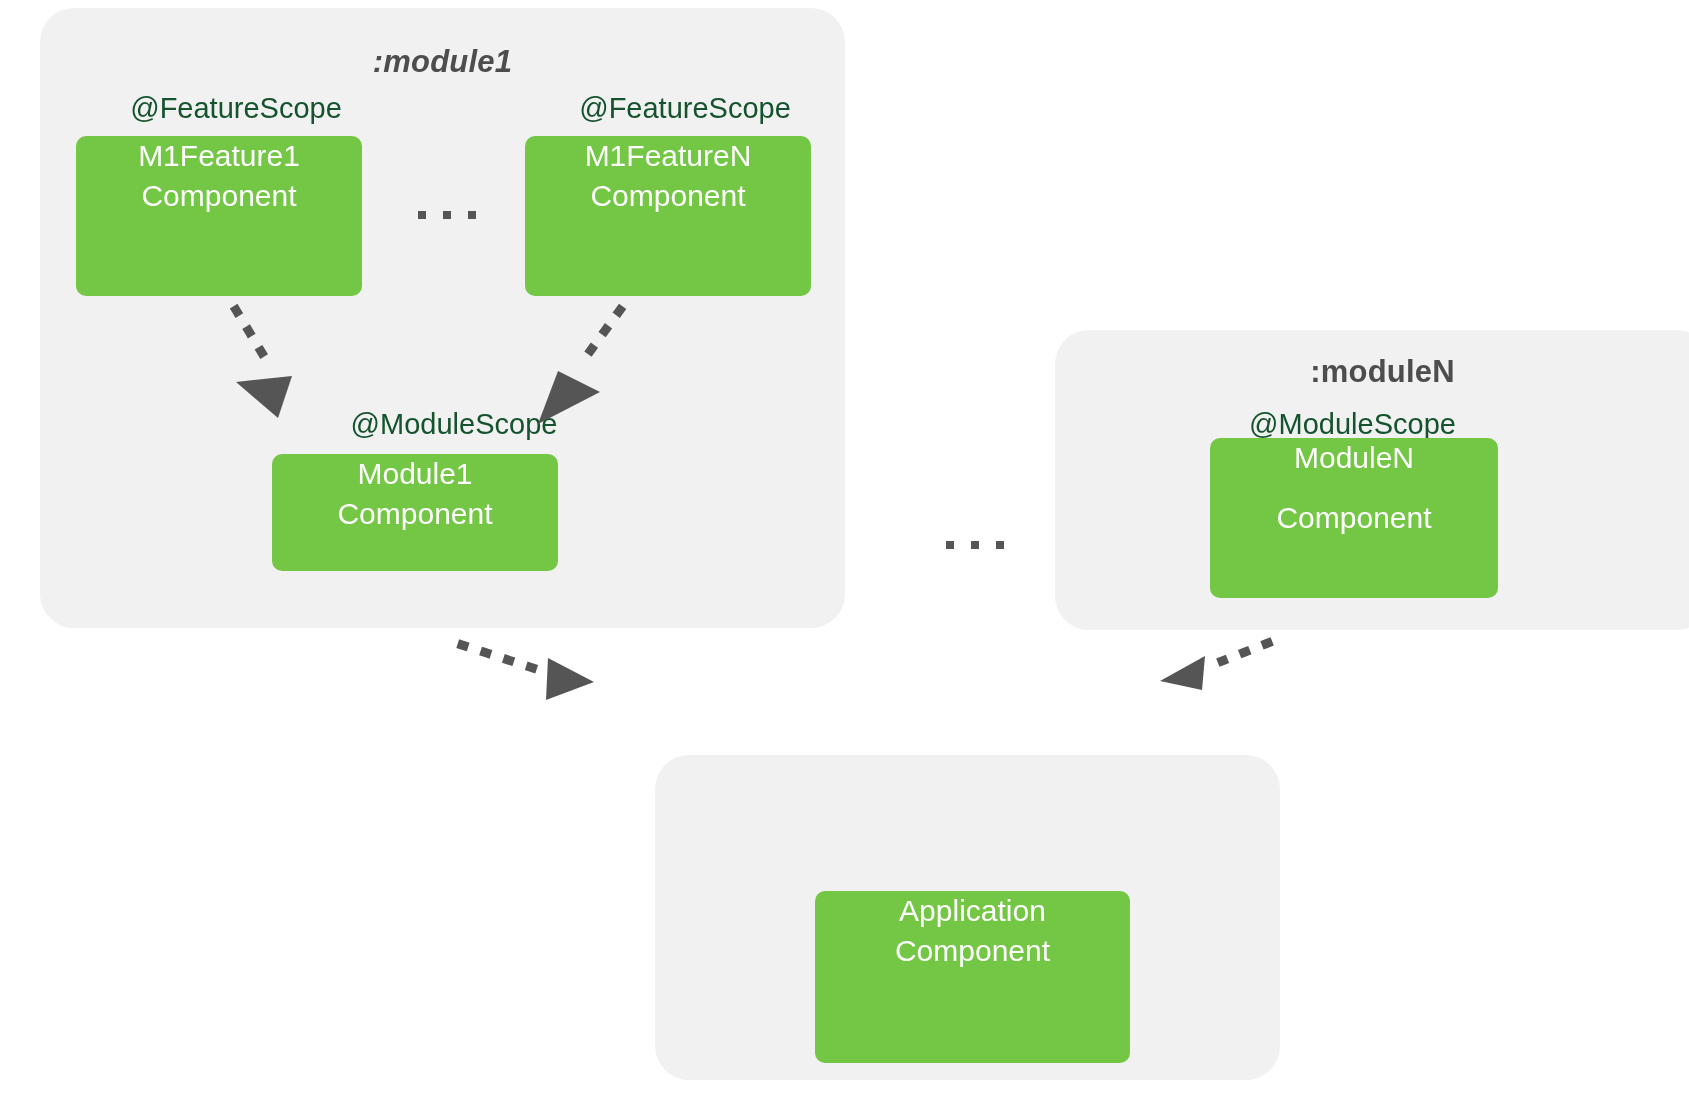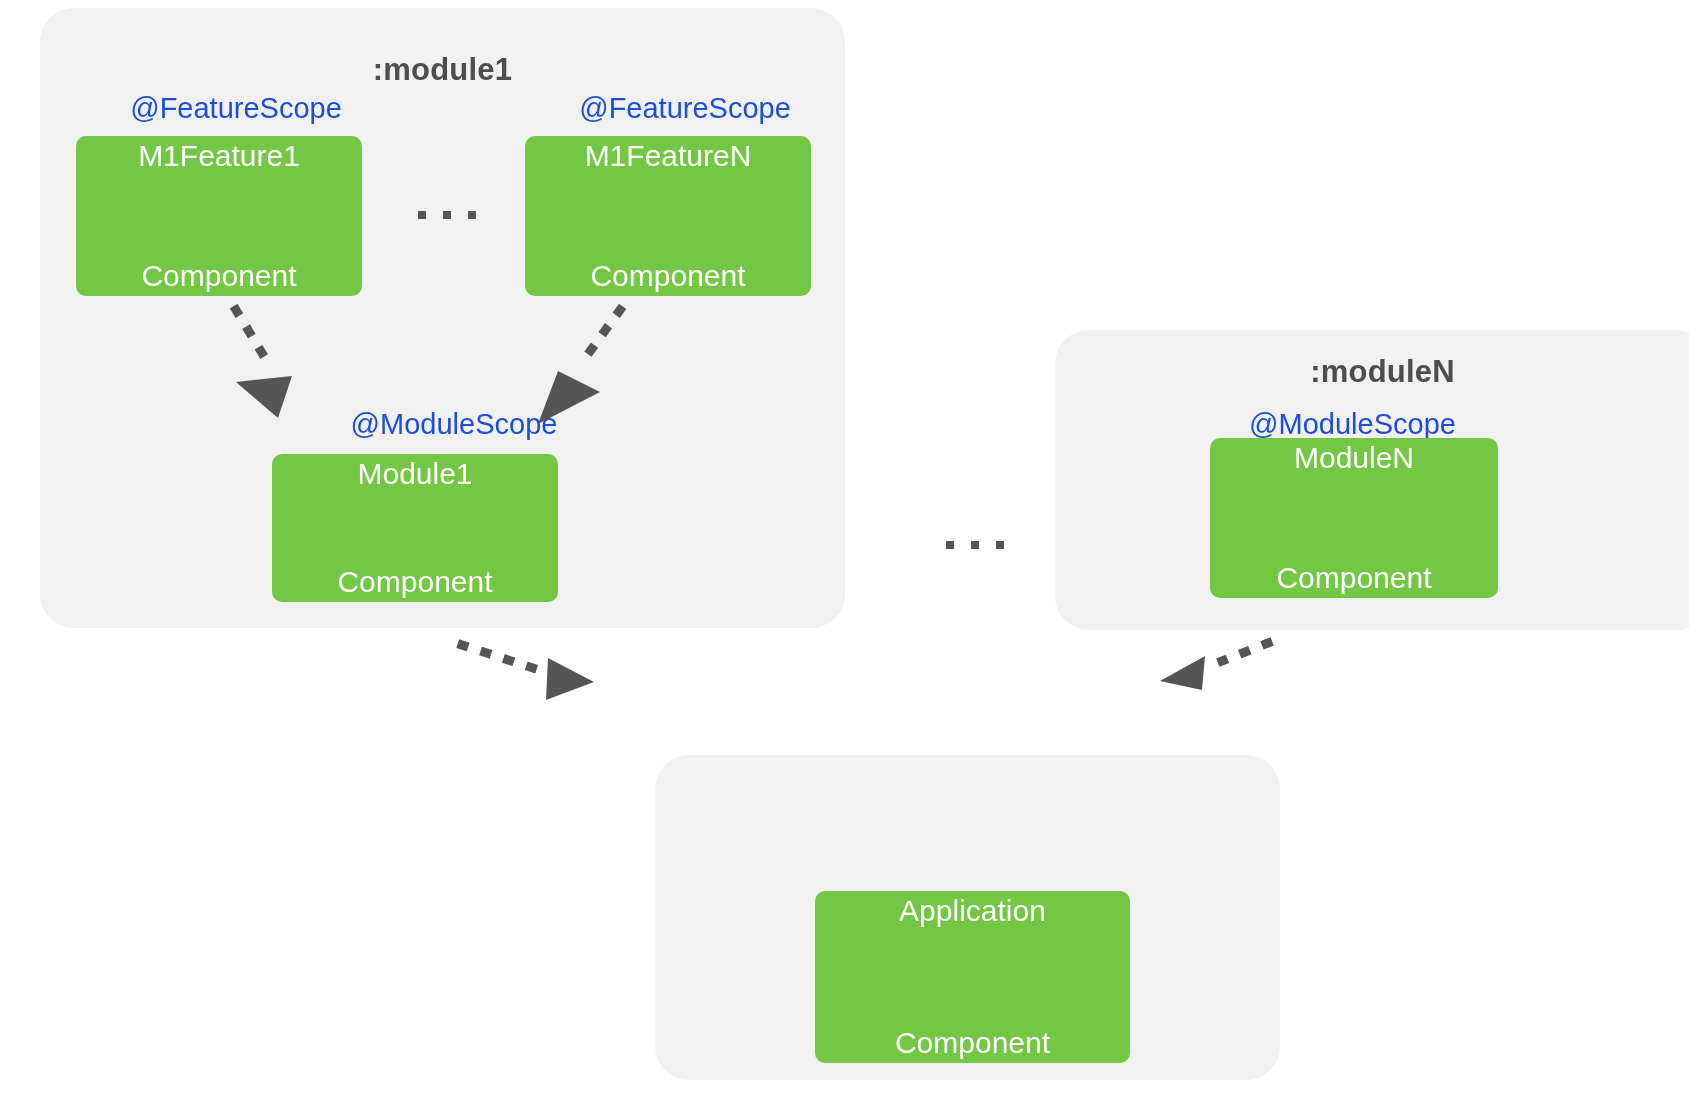--- a/index.html
+++ b/index.html
@@ -27,31 +27,31 @@
     text-align: center;
     font-weight: bold;
     font-size: 31px;
     color: #4d4d4d;
     letter-spacing: 0.2px;
   }
   .scope-label {
     position: absolute;
     text-align: center;
     font-size: 29px;
-    color: #1d4ed8;
+    color: #14532d;
     white-space: nowrap;
   }
   .comp-box {
     position: absolute;
     background: #74c745;
     border-radius: 10px;
     display: flex;
     flex-direction: column;
     align-items: center;
-    justify-content: space-between;
+    justify-content: flex-start;
     color: #ffffff;
     font-size: 30px;
     line-height: 1.33;
     text-align: center;
     box-sizing: border-box;
   }
   .comp-box .l1, .comp-box .l2 { display: block; }
   .ellipsis {
     position: absolute;
     display: flex;
@@ -70,21 +70,21 @@
     overflow: visible;
     pointer-events: none;
   }
 </style>
 </head>
 <body>
 
 <div id="stage">
 
   <div class="panel" style="left:40px; top:8px; width:805px; height:620px;">
-    <div class="panel-title" style="top:44px;">:module1</div>
+    <div class="panel-title" style="top:36px;font-style:italic;">:module1</div>
 
     <div class="scope-label" style="left:36px; top:84px; width:320px;">@FeatureScope</div>
 
     <div class="comp-box" style="left:36px; top:128px; width:286px; height:160px;">
       <span class="l1">M1Feature1</span>
       <span class="l2">Component</span>
     </div>
 
     <div class="scope-label" style="left:485px; top:84px; width:320px;">@FeatureScope</div>
 
@@ -94,21 +94,21 @@
     </div>
 
     <div class="ellipsis" style="left:378px; top:203px;">
       <i></i>
       <i></i>
       <i></i>
     </div>
 
     <div class="scope-label" style="left:234px; top:400px; width:360px;">@ModuleScope</div>
 
-    <div class="comp-box" style="left:232px; top:446px; width:286px; height:148px;">
+    <div class="comp-box" style="left:232px; top:446px; width:286px; height:117px;">
       <span class="l1">Module1</span>
       <span class="l2">Component</span>
     </div>
   </div>
 
   <div class="panel" style="left:1055px; top:330px; width:655px; height:300px;">
     <div class="panel-title" style="top:24px;">:moduleN</div>
 
     <div class="scope-label" style="left:0; top:78px; width:595px;">@ModuleScope</div>
 

